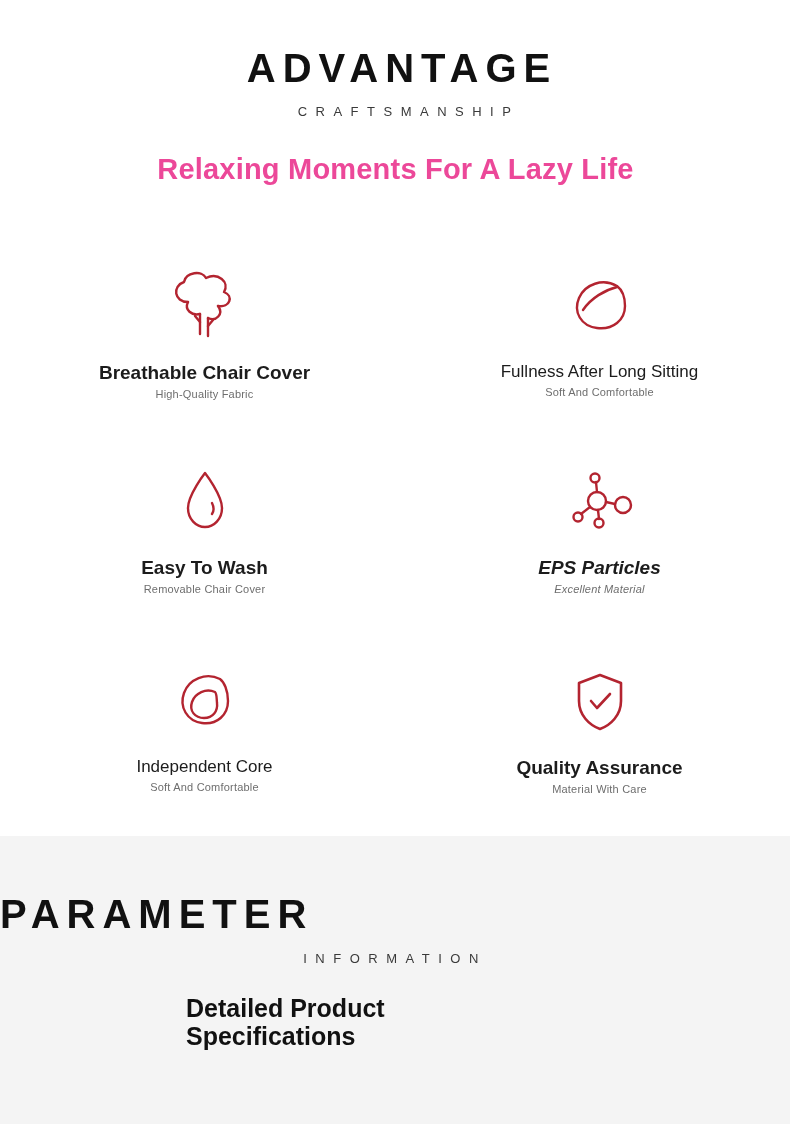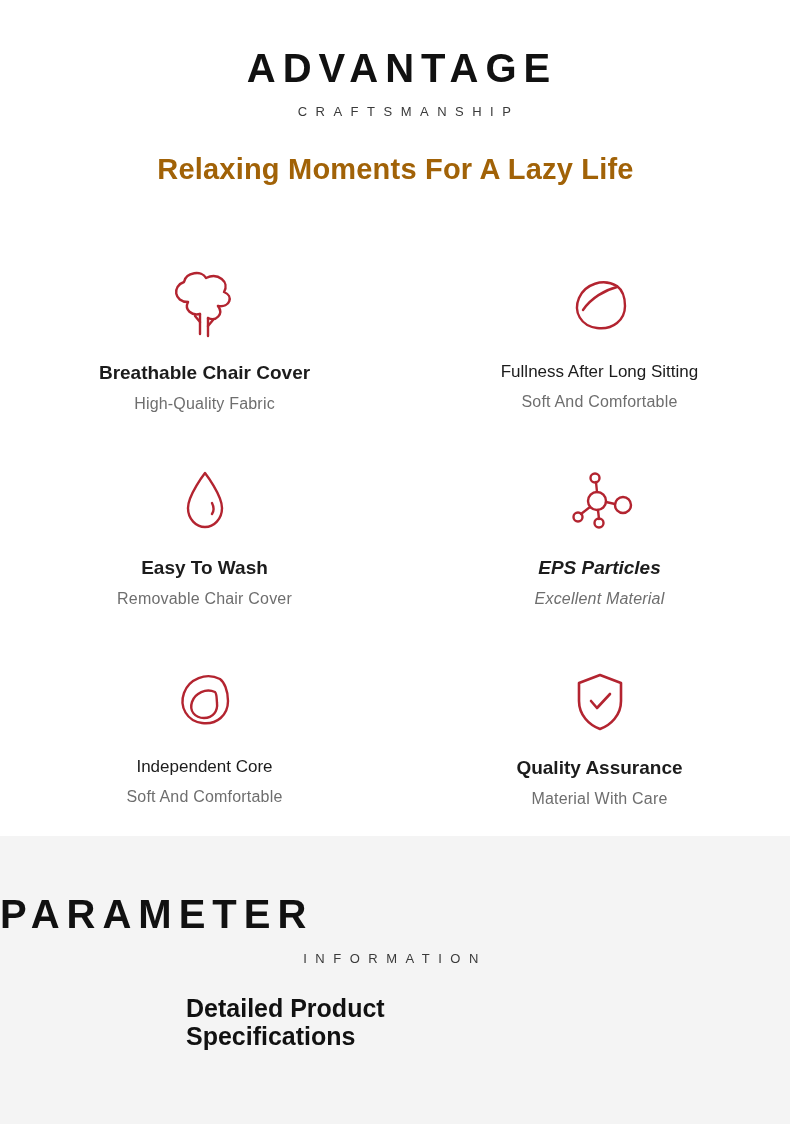--- a/index.html
+++ b/index.html
@@ -40,21 +40,21 @@
     font-size: 13px;
     letter-spacing: 8.5px;
     color: #3a3a3a;
     margin: 14px 0 0 13px;
     font-weight: 400;
   }
   .section-headline {
     text-align: center;
     font-size: 29px;
     font-weight: bold;
-    color: #a16207;
+    color: #ec4899;
     margin: 34px 13px 0 0;
     letter-spacing: 0.2px;
   }
 
   
   .feature-grid {
     margin-top: 72px;
     display: grid;
     grid-template-columns: repeat(2, 1fr);
     row-gap: 0;
@@ -76,23 +76,23 @@
     font-weight: bold;
     color: #1c1c1c;
     margin-top: 6px;
   }
   .feature-title.small {
     font-size: 17px;
     font-weight: 400;
     color: #1c1c1c;
   }
   .feature-sub {
-    font-size: 16px;
+    font-size: 11px;
     color: #6e6e6e;
-    margin-top: 11px;
+    margin-top: 4px;
     letter-spacing: 0.2px;
   }
 
   
   .parameter-section {
     position: absolute;
     left: 0;
     top: 836px;
     width: 790px;
     height: 288px;

